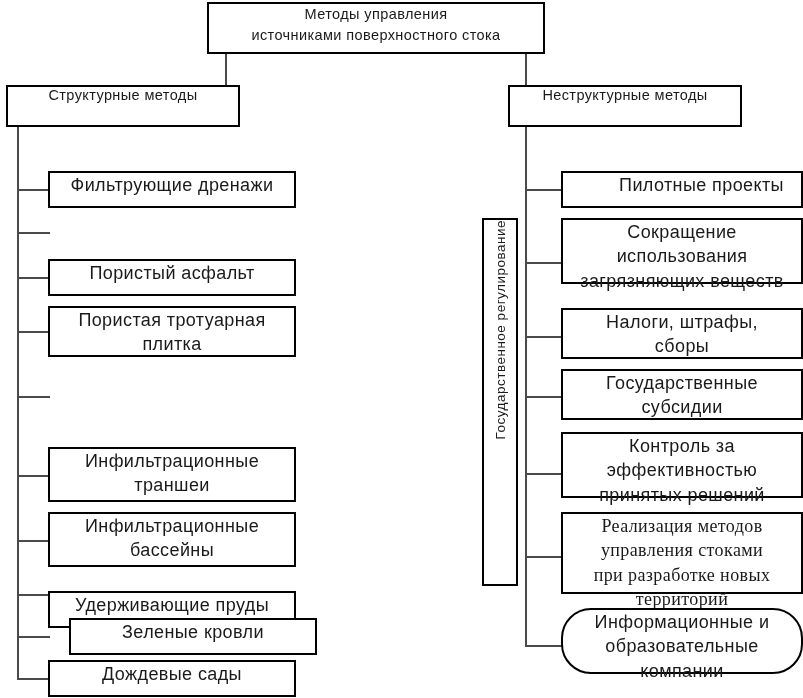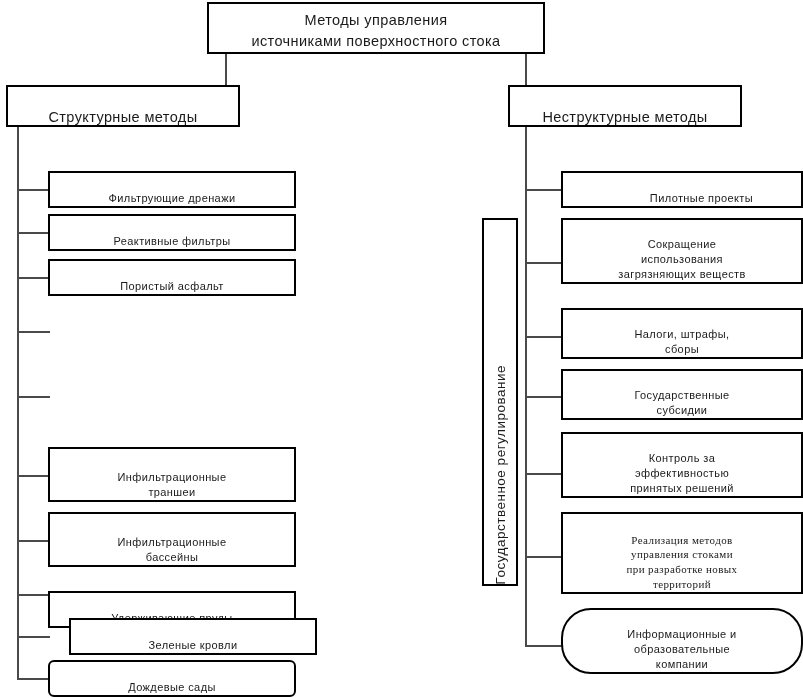--- a/index.html
+++ b/index.html
@@ -14,21 +14,21 @@
     background: #ffffff;
     font-family: "Liberation Sans", sans-serif;
     overflow: hidden;
   }
   .box {
     position: absolute;
     box-sizing: border-box;
     border: 2.5px solid #000000;
     background: #ffffff;
     display: flex;
-    align-items: flex-end;
+    align-items: flex-start;
     justify-content: center;
     text-align: center;
     color: #1a1a1a;
     z-index: 3;
   }
   .box .txt {
     display: block;
     width: 100%;
     padding: 0 6px;
     white-space: pre-line;
@@ -50,21 +50,21 @@
     font-size: 14.5px;
   }
   #cat-right {
     left: 508px;
     top: 85px;
     width: 234px;
     height: 42px;
     font-size: 14.5px;
   }
   .leaf {
-    font-size: 11px;
+    font-size: 18px;
     line-height: 1.35;
   }
   .leaf-left {
     left: 48px;
     width: 248px;
   }
   .leaf-right {
     left: 561px;
     width: 242px;
   }
@@ -132,41 +132,42 @@
     <span class="txt">Неструктурные методы</span>
   </div>
 
   <div class="box" id="gov-box">
     <span class="vtxt">Государственное регулирование</span>
   </div>
 
   <div class="box leaf leaf-left" style="top:171px; height:37px;">
     <span class="txt">Фильтрующие дренажи</span>
   </div>
-  <div class="box leaf leaf-left" style="top:214px; height:37px;">
-    <span class="txt">Реактивные фильтры</span>
-  </div>
   <div class="box leaf leaf-left" style="top:259px; height:37px;">
     <span class="txt">Пористый асфальт</span>
+  </div>
+  <div class="box leaf leaf-left" style="top:306px; height:51px;">
+    <span class="txt">Пористая тротуарная
+плитка</span>
   </div>
   <div class="box leaf leaf-left" style="top:447px; height:55px;">
     <span class="txt">Инфильтрационные
 траншеи</span>
   </div>
   <div class="box leaf leaf-left" style="top:512px; height:55px;">
     <span class="txt">Инфильтрационные
 бассейны</span>
   </div>
   <div class="box leaf leaf-left" style="top:591px; height:37px;">
     <span class="txt">Удерживающие пруды</span>
   </div>
   <div class="box leaf leaf-left" style="top:618px; height:37px;margin-left:21px;">
     <span class="txt">Зеленые кровли</span>
   </div>
-  <div class="box leaf leaf-left" style="top:660px; height:37px;border-radius:6px;">
+  <div class="box leaf leaf-left" style="top:660px; height:37px;">
     <span class="txt">Дождевые сады</span>
   </div>
 
   <div class="box leaf leaf-right" style="top:171px; height:37px;padding-left:39px;">
     <span class="txt">Пилотные проекты</span>
   </div>
   <div class="box leaf leaf-right" style="top:218px; height:66px;">
     <span class="txt">Сокращение
 использования
 загрязняющих веществ</span>

